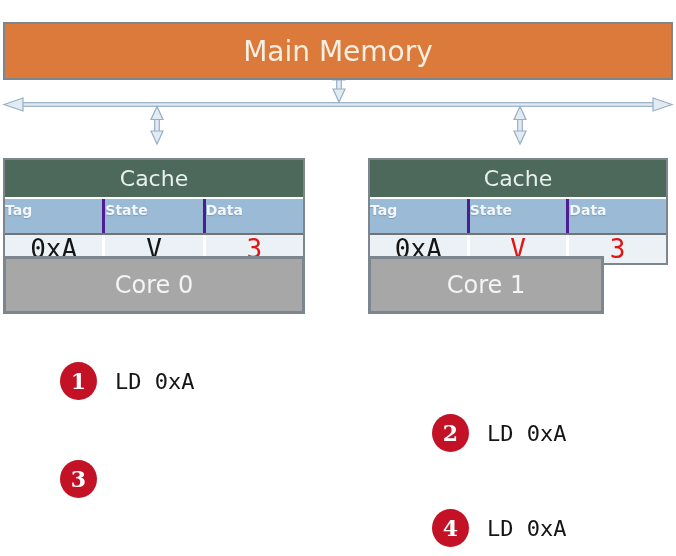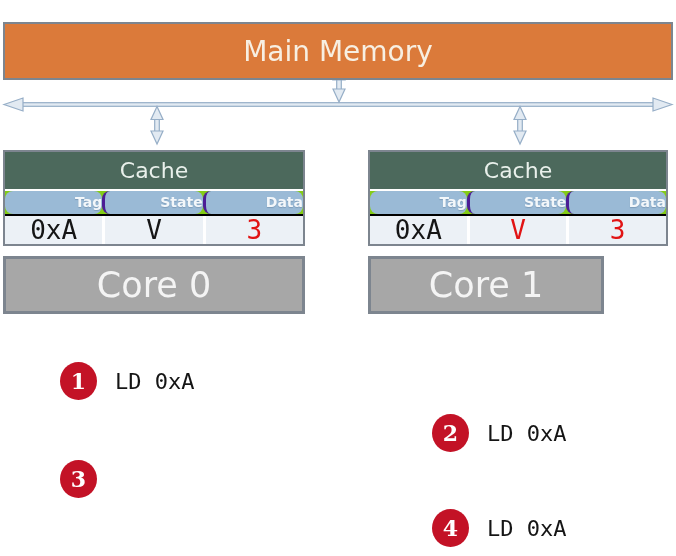--- a/index.html
+++ b/index.html
@@ -19,41 +19,41 @@
 
   svg.arrows{position:absolute;left:0;top:0;pointer-events:none;}
   .ah,.as{fill:var(--arrow-fill);stroke:var(--arrow-stroke);stroke-width:1.2px;}
 
   .memory{position:absolute;left:3px;top:8px;width:670px;height:58px;box-sizing:border-box;
     background:var(--memory-fill);border:2px solid var(--box-border);
     display:flex;align-items:center;justify-content:center;
     color:var(--memory-text);font-size:28px;margin-top:14px;}
   .bus-label{position:absolute;left:428px;top:70px;color:var(--bus-text);font-size:30px;}
 
-  .cache{position:absolute;top:150px;box-sizing:border-box;border:2px solid var(--box-border);
-    background:#84cc16;}
+  .cache{position:absolute;top:158px;box-sizing:border-box;border:2px solid var(--box-border);
+    background:#7f1d1d;}
   .cache.left{left:3px;width:302px;}
   .cache.right{left:368px;width:300px;}
   .cache-title{height:37px;line-height:37px;text-align:center;background:var(--cache-title-fill);
     color:var(--cache-title-text);font-size:22px;}
   .cache-cols{display:flex;border-top:2px solid #fff;}
-  .cache-cols .col{flex:1;height:23px;line-height:23px;text-align:right;
+  .cache-cols .col{flex:1;height:34px;line-height:23px;text-align:left;
     background:var(--col-header-fill);color:var(--col-header-text);
-    font-size:14px;font-weight:bold;text-shadow:0 1px 1px rgba(90,120,150,.45);border-radius:8px;}
+    font-size:14px;font-weight:bold;text-shadow:0 1px 1px rgba(90,120,150,.45);}
   .cache-cols .col + .col{border-left:3px solid #4c1d95;}
-  .cache-vals{display:flex;border-top:2px solid #000000;}
+  .cache-vals{display:flex;border-top:2px solid #737373;}
   .cache-vals .cell{flex:1;height:28px;line-height:28px;text-align:center;
     background:var(--row-fill);color:var(--value-text);font-size:26px;}
   .cache-vals .cell + .cell{border-left:3px solid #fff;}
   .cell.red{color:var(--red);}
 
   .core{position:absolute;top:256px;height:58px;box-sizing:border-box;
     background:var(--core-fill);border:3px solid var(--box-border);
     display:flex;align-items:center;justify-content:center;
-    color:var(--core-text);font-size:35px;}
+    color:var(--core-text);font-size:24px;}
   .core.left{left:3px;width:302px;}
   .core.right{left:368px;width:236px;}
 
   .op{position:absolute;display:flex;align-items:center;gap:18px;height:38px;}
   .op1{left:60px;top:362px;} .op2{left:432px;top:414px;}
   .op3{left:60px;top:460px;} .op4{left:432px;top:509px;}
   .badge{width:37px;height:38px;border-radius:50%;background:var(--badge);
     color:var(--badge-text);display:flex;align-items:center;justify-content:center;
     font-family:"DejaVu Serif","Liberation Serif",serif;font-weight:bold;font-size:22px;}
   .op-text{color:var(--value-text);font-size:22px;}

